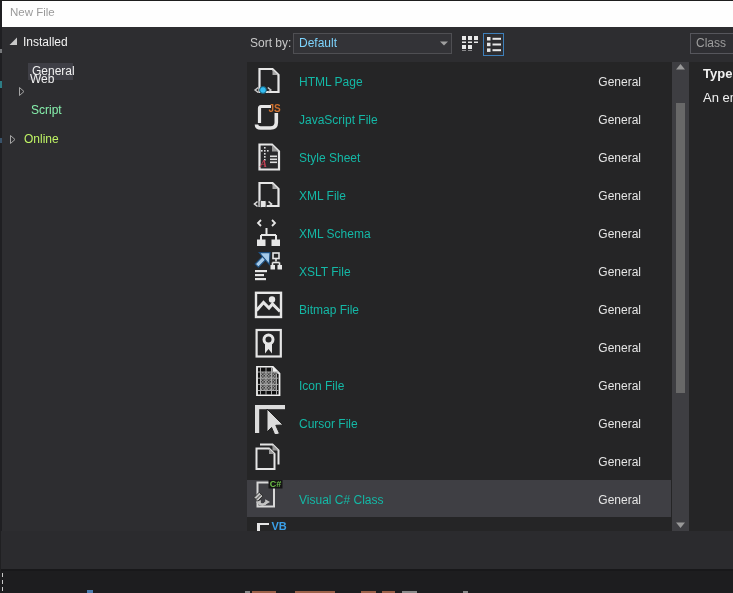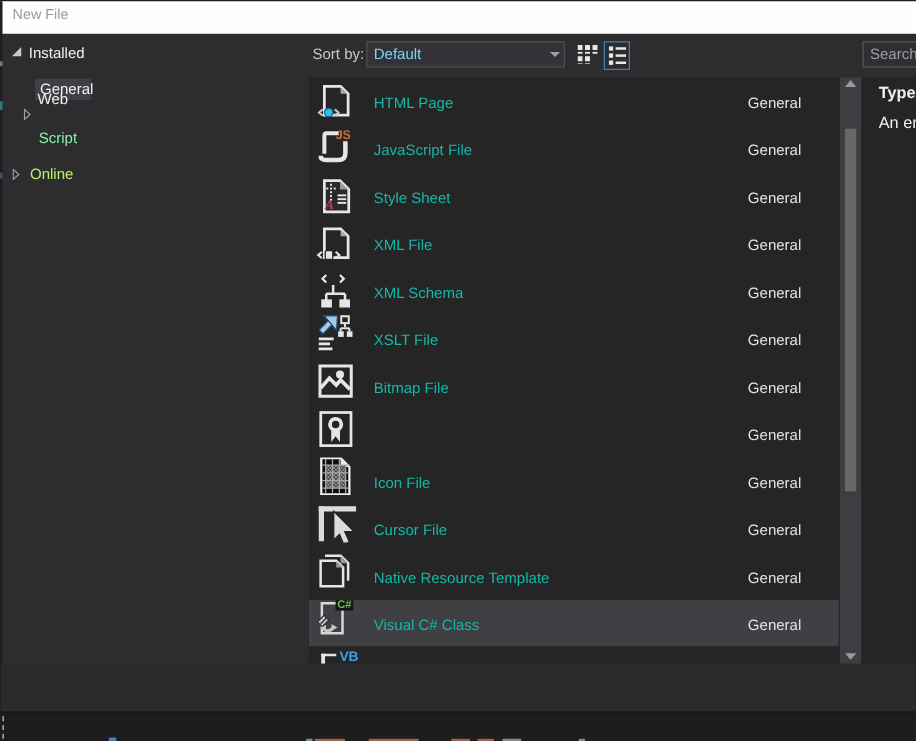--- a/index.html
+++ b/index.html
@@ -204,21 +204,20 @@
   </svg>
   <div class="abs row-label" style="left:52px;top:354.5px">Cursor File</div>
   <div class="abs gen" style="right:31px;top:354.5px">General</div>
 
   <svg class="abs" style="left:6px;top:380px" width="30" height="30">
     <path d="M7 2.5 H19.5 L25.5 8.5 V22.5" fill="none" stroke="#e6e6e6" stroke-width="2"></path>
     <path d="M19.5 2.5 L25.5 8.5 H19.5 Z" fill="#9a9a9a"></path>
     <path d="M3.5 6.5 H16 L21.5 12 V27 H3.5 Z" fill="#252526" stroke="#e6e6e6" stroke-width="2"></path>
     <path d="M16 6.5 L21.5 12 H16 Z" fill="#9a9a9a"></path>
   </svg>
-  <div class="abs row-label" style="left:52px;top:392.5px">Native Resource Template</div>
   <div class="abs gen" style="right:31px;top:392.5px">General</div>
 
   <svg class="abs" style="left:6px;top:418px" width="31" height="30">
     <path d="M4.5 2.5 H16 L21 7.5 V26.5 H4.5 Z" fill="none" stroke="#d8d8d8" stroke-width="2"></path>
     <polygon points="16,3 20.5,7.5 16,7.5" fill="#9a9a9a"></polygon>
     <rect x="15.5" y="-2" width="14" height="10.5" fill="#151515"></rect>
     <text x="16.8" y="6.6" font-family="Liberation Sans" font-size="9" font-weight="bold" fill="#6cbf47">C#</text>
     <polygon points="1,17.5 6.2,12.3 10,16.1 4.8,21.3" fill="#c3c3c3" stroke="#2a2a2a" stroke-width="1"></polygon>
     <line x1="3.5" y1="19" x2="8" y2="14.5" stroke="#2a2a2a" stroke-width="1"></line>
     <path d="M5.5 22.5 C7.5 25.5 11.5 25.3 13 22.3" stroke="#c3c3c3" stroke-width="2.6" fill="none"></path>
@@ -240,21 +239,21 @@
 <div class="abs" style="left:676px;top:103px;width:9px;height:290px;background:#686868"></div>
 <svg class="abs" style="left:676px;top:522px" width="9" height="6">
     <polygon points="0,0.5 9,0.5 4.5,6" fill="#999999"></polygon>
   </svg>
 
 <div class="abs" style="left:689px;top:62px;width:44px;height:469px;background:#252526"></div>
 <div class="abs" style="left:703px;top:66px;font-size:13px;font-weight:bold;color:#f1f1f1">Type:&nbsp;General</div>
 <div class="abs" style="left:703px;top:90px;font-size:13px;color:#f1f1f1;white-space:nowrap">An empty HTML page</div>
 
 <div class="abs" style="left:690px;top:33px;width:60px;height:21px;background:#2f2f33;border:1px solid #56565c;box-sizing:border-box"></div>
-<div class="abs" style="left:696px;top:36px;font-size:12px;color:#9e9e9e">Search</div>
+<div class="abs" style="left:696px;top:36px;font-size:12px;color:#9e9e9e">Class</div>
 
 <div class="abs" style="left:0;top:531px;width:733px;height:38px;background:#2b2b2e"></div>
 <div class="abs" style="left:0;top:569px;width:733px;height:2px;background:#18181a"></div>
 <div class="abs" style="left:0;top:571px;width:733px;height:22px;background:#1d1d1f"></div>
 <div class="abs" style="left:0;top:531px;width:1px;height:40px;background:#202022"></div>
 
 <div class="abs" style="left:1.5px;top:573px;width:1.5px;height:3.5px;background:#c8c8c8"></div>
 <div class="abs" style="left:1.5px;top:580px;width:1.5px;height:3.5px;background:#c8c8c8"></div>
 <div class="abs" style="left:1.5px;top:587px;width:1.5px;height:3.5px;background:#c8c8c8"></div>
 

